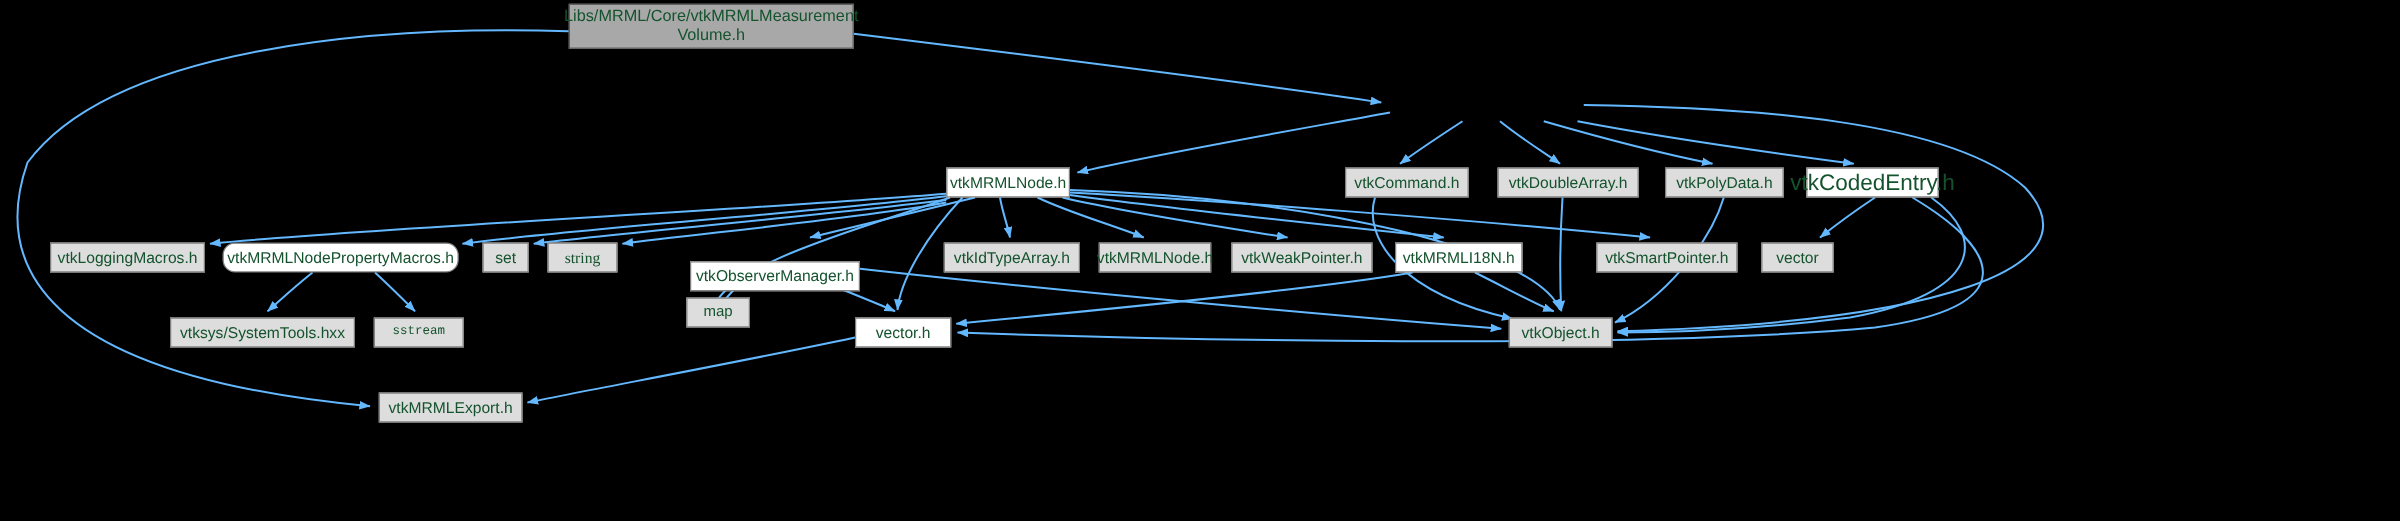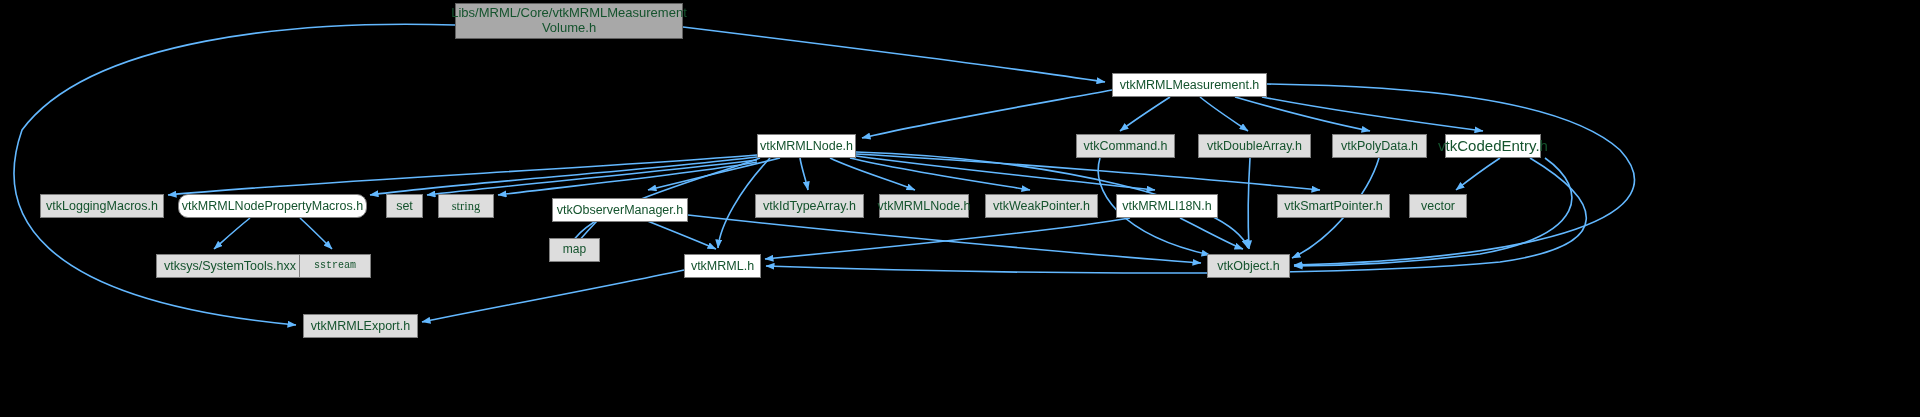--- a/index.html
+++ b/index.html
@@ -77,36 +77,35 @@
       <path d="M1100,158 C1090,190 1120,235 1210,255"></path>
       <path d="M1250,158 C1248,190 1248,228 1249,249"></path>
       <path d="M1379,158 C1368,195 1330,240 1292,258"></path>
 
       <path d="M684,270 C600,288 470,312 422,322"></path>
     </g>
   </svg>
 
 <div class="node fill-root" style="left: 455px; top: 3px; width: 228px; height: 36px; font-size: 13px;"><span>Libs/MRML/Core/vtkMRMLMeasurement
 Volume.h</span></div>
-    <div class="node fill-white" style="left: 1112px; top: 73px; width: 155px; height: 24px; font-size: 12.5px;"><span>vtkMRMLMeasurement.h</span></div>
     <div class="node fill-white" style="left: 757px; top: 134px; width: 99px; height: 24px; font-size: 12.5px;"><span>vtkMRMLNode.h</span></div>
     <div class="node fill-gray" style="left: 1076px; top: 134px; width: 99px; height: 24px; font-size: 12.5px;"><span>vtkCommand.h</span></div>
     <div class="node fill-gray" style="left: 1198px; top: 134px; width: 113px; height: 24px; font-size: 12.5px;"><span>vtkDoubleArray.h</span></div>
     <div class="node fill-gray" style="left: 1332px; top: 134px; width: 95px; height: 24px; font-size: 12.5px;"><span>vtkPolyData.h</span></div>
-    <div class="node fill-white" style="left: 1445px; top: 134px; width: 96px; height: 24px; font-size: 15px;"><span>vtkCodedEntry.h</span></div>
+    <div class="node fill-white" style="left: 1445px; top: 134px; width: 106px; height: 24px; font-size: 18px;"><span>vtkCodedEntry.h</span></div>
     <div class="node fill-gray" style="left: 40px; top: 194px; width: 124px; height: 24px; font-size: 12.5px;"><span>vtkLoggingMacros.h</span></div>
     <div class="node fill-white" style="left: 178px; top: 194px; width: 189px; height: 24px; font-size: 12.5px; border-radius: 10px;"><span>vtkMRMLNodePropertyMacros.h</span></div>
     <div class="node fill-gray" style="left: 386px; top: 194px; width: 37px; height: 24px; font-size: 12.5px;"><span>set</span></div>
     <div class="node fill-gray" style="left: 438px; top: 194px; width: 56px; height: 24px; font-size: 12.5px; font-family: Liberation Serif, serif;"><span>string</span></div>
-    <div class="node fill-white" style="left: 552px; top: 198px; width: 136px; height: 24px; font-size: 12.5px;"><span>vtkObserverManager.h</span></div>
+    <div class="node fill-white" style="left: 552px; top: 209px; width: 136px; height: 24px; font-size: 12.5px;"><span>vtkObserverManager.h</span></div>
     <div class="node fill-gray" style="left: 755px; top: 194px; width: 109px; height: 24px; font-size: 12.5px;"><span>vtkIdTypeArray.h</span></div>
     <div class="node fill-gray" style="left: 879px; top: 194px; width: 90px; height: 24px; font-size: 12.5px;"><span>vtkMRMLNode.h</span></div>
     <div class="node fill-gray" style="left: 985px; top: 194px; width: 113px; height: 24px; font-size: 12.5px;"><span>vtkWeakPointer.h</span></div>
     <div class="node fill-white" style="left: 1116px; top: 194px; width: 102px; height: 24px; font-size: 12.5px;"><span>vtkMRMLI18N.h</span></div>
     <div class="node fill-gray" style="left: 1277px; top: 194px; width: 113px; height: 24px; font-size: 12.5px;"><span>vtkSmartPointer.h</span></div>
     <div class="node fill-gray" style="left: 1409px; top: 194px; width: 58px; height: 24px; font-size: 12.5px;"><span>vector</span></div>
-    <div class="node fill-gray" style="left: 136px; top: 254px; width: 148px; height: 24px; font-size: 12.5px; margin-left: 20px;"><span>vtksys/SystemTools.hxx</span></div>
+    <div class="node fill-gray" style="left: 136px; top: 254px; width: 148px; height: 24px; font-size: 12.5px;"><span>vtksys/SystemTools.hxx</span></div>
     <div class="node fill-gray" style="left: 299px; top: 254px; width: 72px; height: 24px; font-size: 10px; font-family: Liberation Mono, monospace;"><span>sstream</span></div>
     <div class="node fill-gray" style="left: 549px; top: 238px; width: 51px; height: 24px; font-size: 12px;"><span>map</span></div>
-    <div class="node fill-white" style="left: 684px; top: 254px; width: 77px; height: 24px; font-size: 12.5px;"><span>vtkMRML.h</span></div>
+    <div class="node fill-white" style="left: 684px; top: 254px; width: 77px; height: 24px; font-size: 12.5px;"><span>vector.h</span></div>
     <div class="node fill-gray" style="left: 1207px; top: 254px; width: 83px; height: 24px; font-size: 12.5px;"><span>vtkObject.h</span></div>
     <div class="node fill-gray" style="left: 303px; top: 314px; width: 115px; height: 24px; font-size: 12.5px;"><span>vtkMRMLExport.h</span></div>
   </div>
 
 </body></html>

